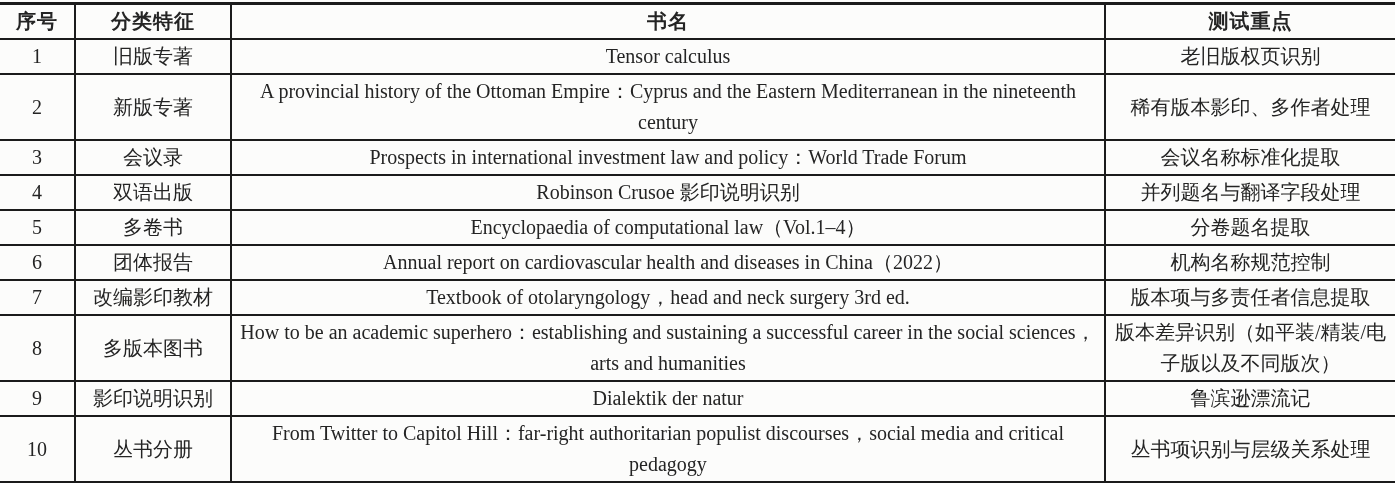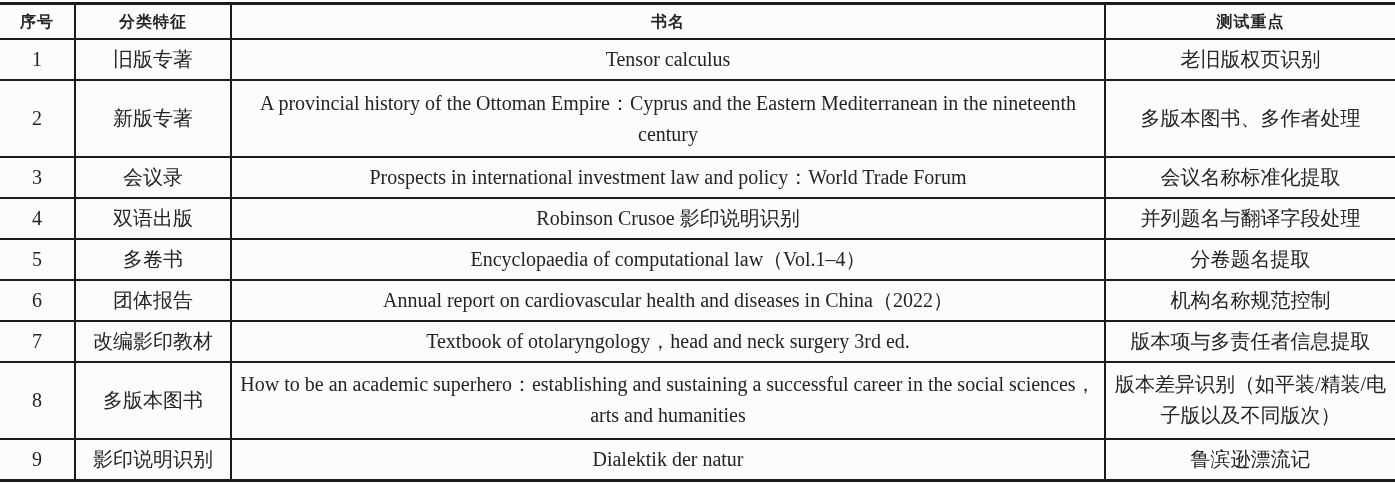--- a/index.html
+++ b/index.html
@@ -43,21 +43,21 @@
   }
   
   table.books-table th:first-child,
   table.books-table td:first-child { border-left: none; }
   table.books-table th:last-child,
   table.books-table td:last-child  { border-right: none; }
 
   table.books-table thead th {
     font-family: "Liberation Sans", "DejaVu Sans", sans-serif;
     font-weight: 700;
-    font-size: 16px;
+    font-size: 20px;
     height: 35px;
     letter-spacing: 1px;
   }
   table.books-table tbody td { height: 33px; }
   table.books-table tbody td.cell-focus { padding: 1px 4px; }
 </style>
 </head>
 <body>
 
 <div class="page">
@@ -80,21 +80,21 @@
       <tr>
         <td class="cell-no">1</td>
         <td class="cell-category">旧版专著</td>
         <td class="cell-title">Tensor calculus</td>
         <td class="cell-focus">老旧版权页识别</td>
       </tr>
       <tr>
         <td class="cell-no">2</td>
         <td class="cell-category">新版专著</td>
         <td class="cell-title">A provincial history of the Ottoman Empire：Cyprus and the Eastern Mediterranean in the nineteenth century</td>
-        <td class="cell-focus">多版本图书、多作者处理</td>
+        <td class="cell-focus">稀有版本影印、多作者处理</td>
       </tr>
       <tr>
         <td class="cell-no">3</td>
         <td class="cell-category">会议录</td>
         <td class="cell-title">Prospects in international investment law and policy：World Trade Forum</td>
         <td class="cell-focus">会议名称标准化提取</td>
       </tr>
       <tr>
         <td class="cell-no">4</td>
         <td class="cell-category">双语出版</td>
@@ -124,15 +124,21 @@
         <td class="cell-category">多版本图书</td>
         <td class="cell-title">How to be an academic superhero：establishing and sustaining a successful career in the social sciences，arts and humanities</td>
         <td class="cell-focus">版本差异识别（如平装/精装/电子版以及不同版次）</td>
       </tr>
       <tr>
         <td class="cell-no">9</td>
         <td class="cell-category">影印说明识别</td>
         <td class="cell-title">Dialektik der natur</td>
         <td class="cell-focus">鲁滨逊漂流记</td>
       </tr>
+      <tr>
+        <td class="cell-no">10</td>
+        <td class="cell-category">丛书分册</td>
+        <td class="cell-title">From Twitter to Capitol Hill：far-right authoritarian populist discourses，social media and critical pedagogy</td>
+        <td class="cell-focus">丛书项识别与层级关系处理</td>
+      </tr>
     </tbody>
   </table>
 </div>
 
 </body></html>

